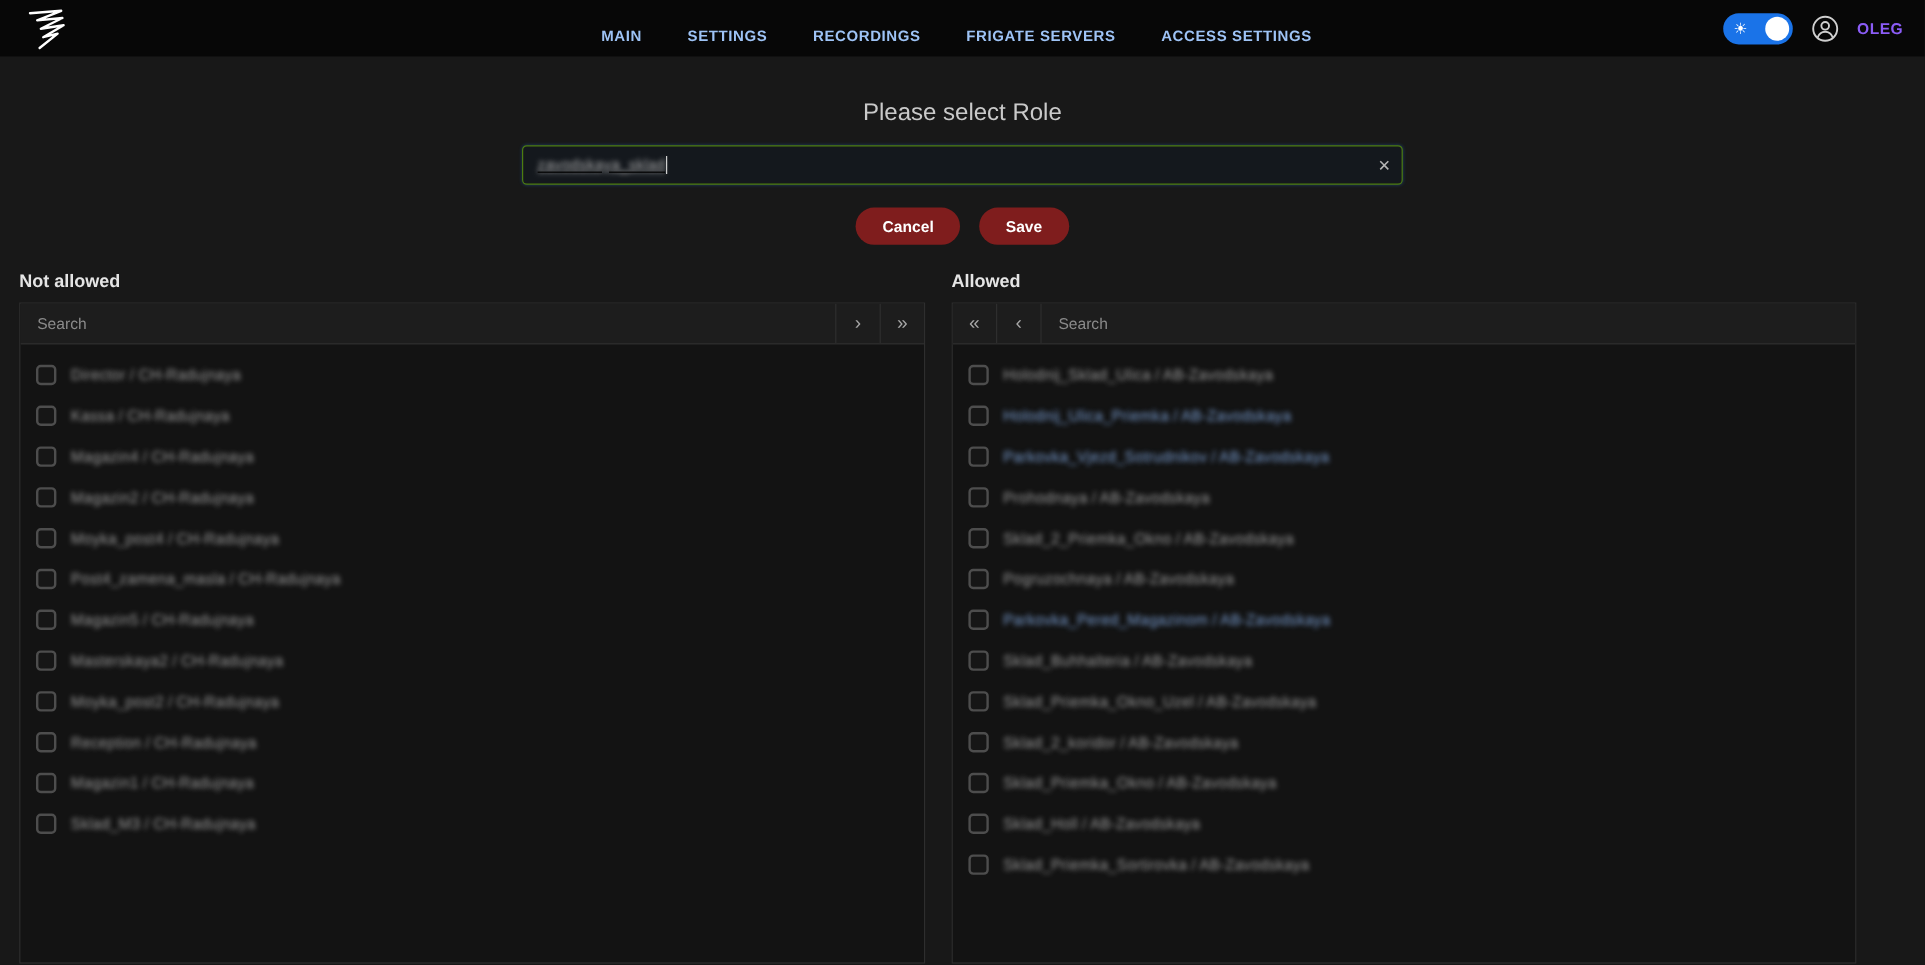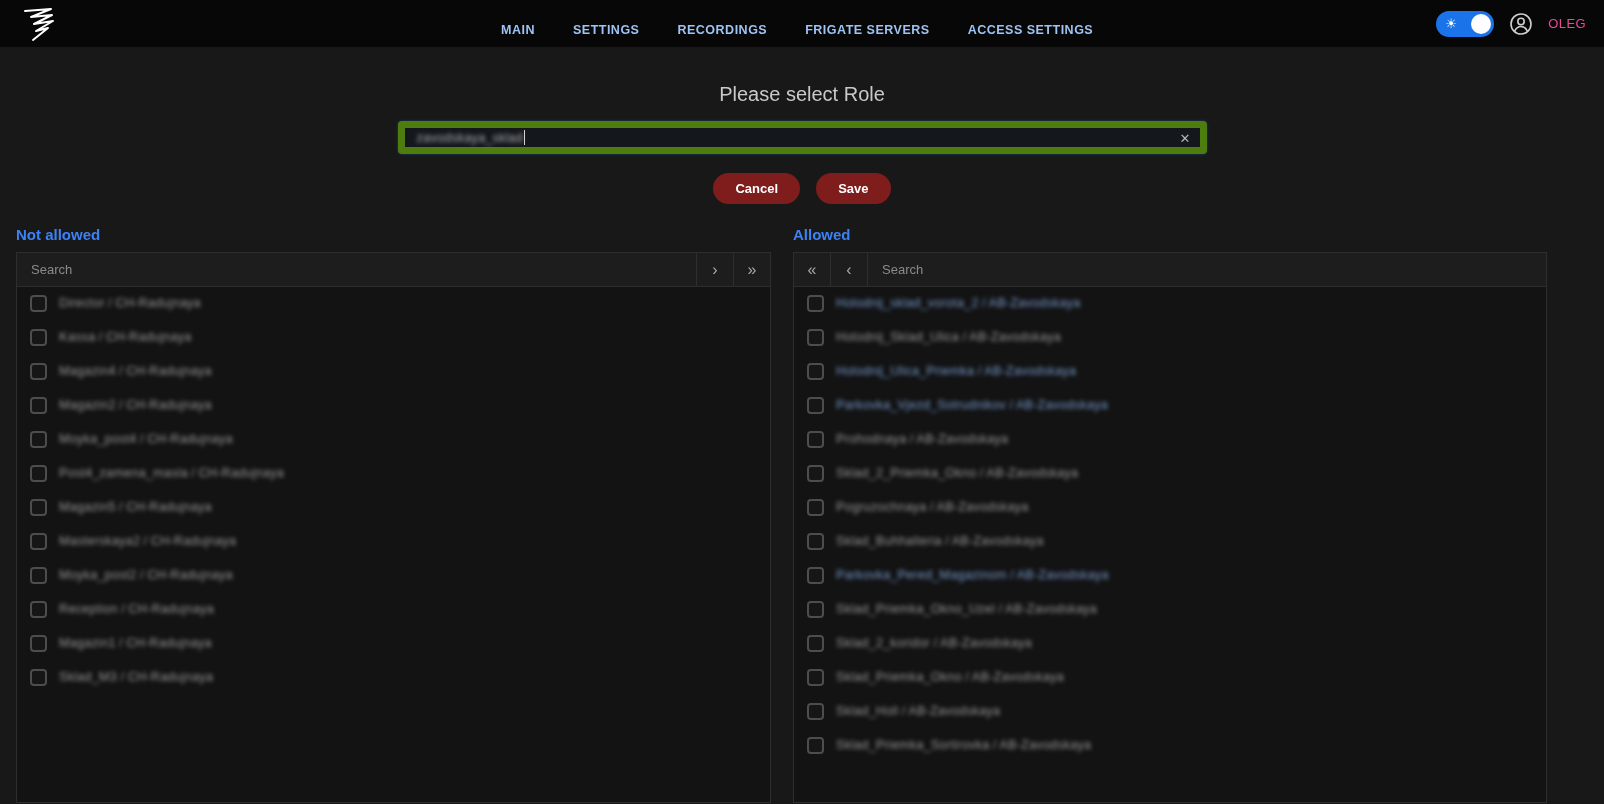--- a/index.html
+++ b/index.html
@@ -13,56 +13,56 @@
   .nav-links { position:absolute; left:501px; top:0; height:60px;
                display:flex; align-items:center; gap:38px; }
   .nav-link { color:#9ec3f5; font-size:12.5px; font-weight:bold; letter-spacing:.5px;
               cursor:pointer; white-space:nowrap; }
   .nav-right { margin-left:auto; display:flex; align-items:center; gap:15px; }
   .toggle { width:58px; height:26px; border-radius:14px; background:#1a73e8;
             position:relative; display:flex; align-items:center; cursor:pointer; }
   .toggle .sun { color:#fff; font-size:13px; margin-left:9px; line-height:1; }
   .toggle .knob { position:absolute; right:3px; top:3px; width:20px; height:20px;
                   border-radius:50%; background:#fff; }
-  .username { color:#ec4899; font-size:13px; font-weight:normal; letter-spacing:.4px; }
+  .username { color:#8b5cf6; font-size:13px; font-weight:bold; letter-spacing:.4px; }
 
   
   .page-title { text-align:center; margin-top:36px; font-size:20px; font-weight:400;
                 color:#c9c9c9; }
-  .role-input { width:809px; height:33px; margin:15px auto 0; position:relative;
+  .role-input { width:734px; height:33px; margin:15px auto 0; position:relative;
                 display:flex; align-items:center; padding:0 34px 0 12px;
-                background:#14181d; border:7px solid #4d7c0f; border-radius:4px;
-                box-shadow:0 0 3px rgba(35,116,206,.45); cursor:text; }
+                background:#14181d; border:1px solid #4d7c0f; border-radius:4px;
+                box-shadow:0 0 3px rgba(35,116,206,.45); cursor:text;text-decoration:underline; }
   .input-text { font-size:13px; }
   .caret { width:1px; height:15px; background:#d0d0d0; margin-left:1px; }
   .clear-btn { position:absolute; right:9px; top:50%; transform:translateY(-50%);
                background:none; border:none; color:#b5b5b5; font-size:13px;
                cursor:pointer; font-family:inherit; }
   .btn-row { display:flex; justify-content:center; gap:16px; margin-top:19px; }
   .btn { border:none; border-radius:17px; background:#7f1d1d; color:#fff;
          font-size:13px; font-weight:bold; padding:8px 22px; cursor:pointer;
          font-family:inherit; }
 
   
   .panels { display:flex; margin-top:22px; padding:0 57px 0 16px; gap:22px; }
   .panel-left  { width:755px; }
   .panel-right { width:754px; }
-  .panel-title { color:#3b82f6; font-size:15px; font-weight:bold; margin-bottom:9px; }
+  .panel-title { color:#e5e5e5; font-size:15px; font-weight:bold; margin-bottom:9px; }
   .panel-box { border:1px solid #2e2e2e; background:#131313; height:551px; overflow:hidden; }
   .panel-header { height:34px; background:#1d1d1d; border-bottom:1px solid #2e2e2e;
                   display:flex; align-items:stretch; }
   .panel-search { flex:1; background:transparent; border:none; outline:none;
                   color:#cfcfcf; font-size:13px; padding:0 14px; font-family:inherit; }
   .panel-search::placeholder { color:#8a8a8a; }
   .hdr-btn { width:37px; background:transparent; border:none; color:#a8a8a8;
              font-size:16px; cursor:pointer; font-family:inherit; line-height:1; }
   .hdr-btn.bl { border-left:1px solid #2e2e2e; }
   .hdr-btn.br { border-right:1px solid #2e2e2e; }
   .panel-list { padding-top:8px; }
-  .list-row { height:34px; display:flex; padding-left:13px;
+  .list-row { height:34px; display:flex; align-items:center; padding-left:13px;
               cursor:pointer; }
   .checkbox { width:17px; height:17px; border:2px solid #4d4d4d; border-radius:4px;
               background:#161616; margin-right:12px; flex:none; }
   .item-label { font-size:13px; }
 
   
   .blur-text { color:transparent; text-shadow:0 0 4px rgba(165,165,165,.95); }
   .blur-text.hl { text-shadow:0 0 4px rgba(130,168,222,.95); }
   .input-text.blur-text { text-shadow:0 0 4px rgba(185,185,185,.95); }
 </style>
@@ -178,24 +178,20 @@
     <div class="panel-title">Allowed</div>
     <div class="panel-box">
       <div class="panel-header">
         <button class="hdr-btn br">«</button>
         <button class="hdr-btn br">‹</button>
         <input class="panel-search" placeholder="Search" style="">
       </div>
       <div class="panel-list">
           <div class="list-row">
             <span class="checkbox"></span>
-            <span class="item-label blur-text hl">Holodnij_sklad_vorota_2 / AB-Zavodskaya</span>
-          </div>
-          <div class="list-row">
-            <span class="checkbox"></span>
             <span class="item-label blur-text">Holodnij_Sklad_Ulica / AB-Zavodskaya</span>
           </div>
           <div class="list-row">
             <span class="checkbox"></span>
             <span class="item-label blur-text hl">Holodnij_Ulica_Priemka / AB-Zavodskaya</span>
           </div>
           <div class="list-row">
             <span class="checkbox"></span>
             <span class="item-label blur-text hl">Parkovka_Vjezd_Sotrudnikov / AB-Zavodskaya</span>
           </div>
@@ -206,25 +202,25 @@
           <div class="list-row">
             <span class="checkbox"></span>
             <span class="item-label blur-text">Sklad_2_Priemka_Okno / AB-Zavodskaya</span>
           </div>
           <div class="list-row">
             <span class="checkbox"></span>
             <span class="item-label blur-text">Pogruzochnaya / AB-Zavodskaya</span>
           </div>
           <div class="list-row">
             <span class="checkbox"></span>
+            <span class="item-label blur-text hl">Parkovka_Pered_Magazinom / AB-Zavodskaya</span>
+          </div>
+          <div class="list-row">
+            <span class="checkbox"></span>
             <span class="item-label blur-text">Sklad_Buhhalteria / AB-Zavodskaya</span>
-          </div>
-          <div class="list-row">
-            <span class="checkbox"></span>
-            <span class="item-label blur-text hl">Parkovka_Pered_Magazinom / AB-Zavodskaya</span>
           </div>
           <div class="list-row">
             <span class="checkbox"></span>
             <span class="item-label blur-text">Sklad_Priemka_Okno_Uzel / AB-Zavodskaya</span>
           </div>
           <div class="list-row">
             <span class="checkbox"></span>
             <span class="item-label blur-text">Sklad_2_koridor / AB-Zavodskaya</span>
           </div>
           <div class="list-row">

